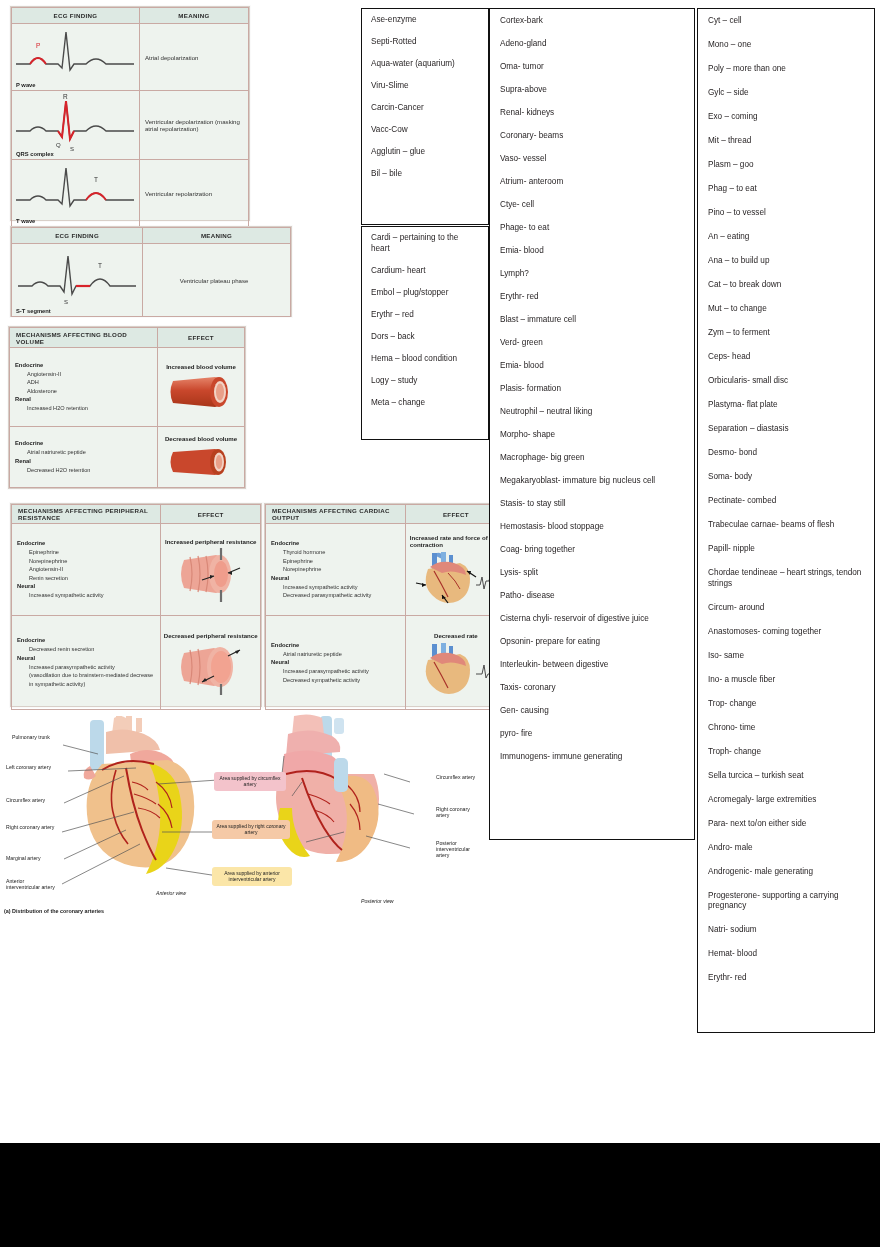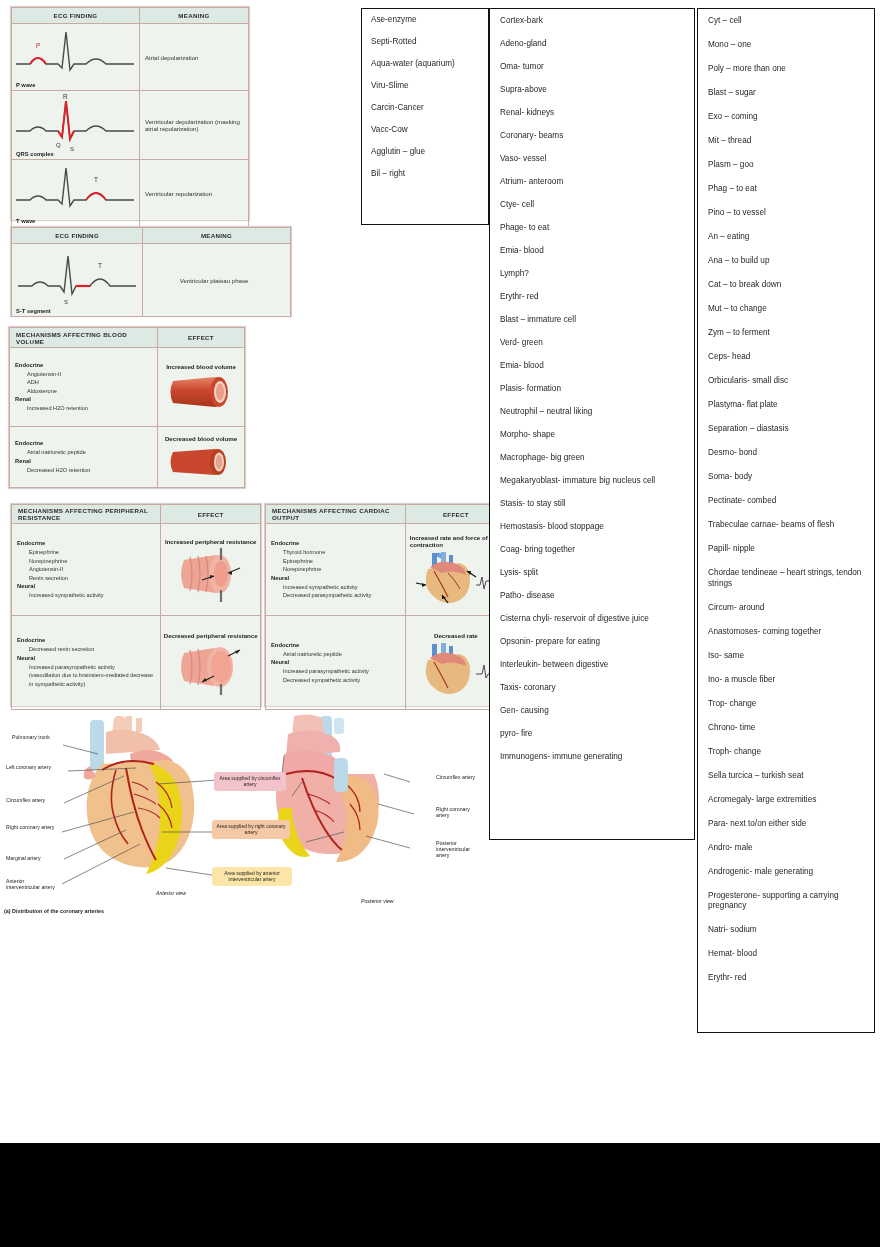--- a/index.html
+++ b/index.html
@@ -414,23 +414,33 @@
   <span class="figcaption">(a) Distribution of the coronary arteries</span>
 
   <div class="listbox" style="left:361px; top:8px; width:128px; height:217px;">
     <p class="item">Ase-enzyme</p>
     <p class="item">Septi-Rotted</p>
     <p class="item">Aqua-water (aquarium)</p>
     <p class="item">Viru-Slime</p>
     <p class="item">Carcin-Cancer</p>
     <p class="item">Vacc-Cow</p>
     <p class="item">Agglutin – glue</p>
-    <p class="item">Bil – right</p>
-  </div>
-
+    <p class="item">Bil – bile</p>
+  </div>
+
+  <div class="listbox" style="left:361px; top:226px; width:128px; height:214px; border-top-width:1.4px;">
+    <p class="item">Cardi – pertaining to the heart</p>
+    <p class="item">Cardium- heart</p>
+    <p class="item">Embol – plug/stopper</p>
+    <p class="item">Erythr – red</p>
+    <p class="item">Dors – back</p>
+    <p class="item">Hema – blood condition</p>
+    <p class="item">Logy – study</p>
+    <p class="item">Meta – change</p>
+  </div>
 
   <div class="listbox tight" style="left:489px; top:8px; width:206px; height:832px; padding:7px 10px;">
     <p class="item">Cortex-bark</p>
     <p class="item">Adeno-gland</p>
     <p class="item">Oma- tumor</p>
     <p class="item">Supra-above</p>
     <p class="item">Renal- kidneys</p>
     <p class="item">Coronary- beams</p>
     <p class="item">Vaso- vessel</p>
     <p class="item">Atrium- anteroom</p>
@@ -458,21 +468,21 @@
     <p class="item">Taxis- coronary</p>
     <p class="item">Gen- causing</p>
     <p class="item">pyro- fire</p>
     <p class="item">Immunogens- immune generating</p>
   </div>
 
   <div class="listbox col4" style="left:697px; top:8px; width:178px; height:1025px; padding:7px 10px;">
     <p class="item">Cyt – cell</p>
     <p class="item">Mono – one</p>
     <p class="item">Poly – more than one</p>
-    <p class="item">Blast – sugar</p>
+    <p class="item">Gylc – side</p>
     <p class="item">Exo – coming</p>
     <p class="item">Mit – thread</p>
     <p class="item">Plasm – goo</p>
     <p class="item">Phag – to eat</p>
     <p class="item">Pino – to vessel</p>
     <p class="item">An – eating</p>
     <p class="item">Ana – to build up</p>
     <p class="item">Cat – to break down</p>
     <p class="item">Mut – to change</p>
     <p class="item">Zym – to ferment</p>

